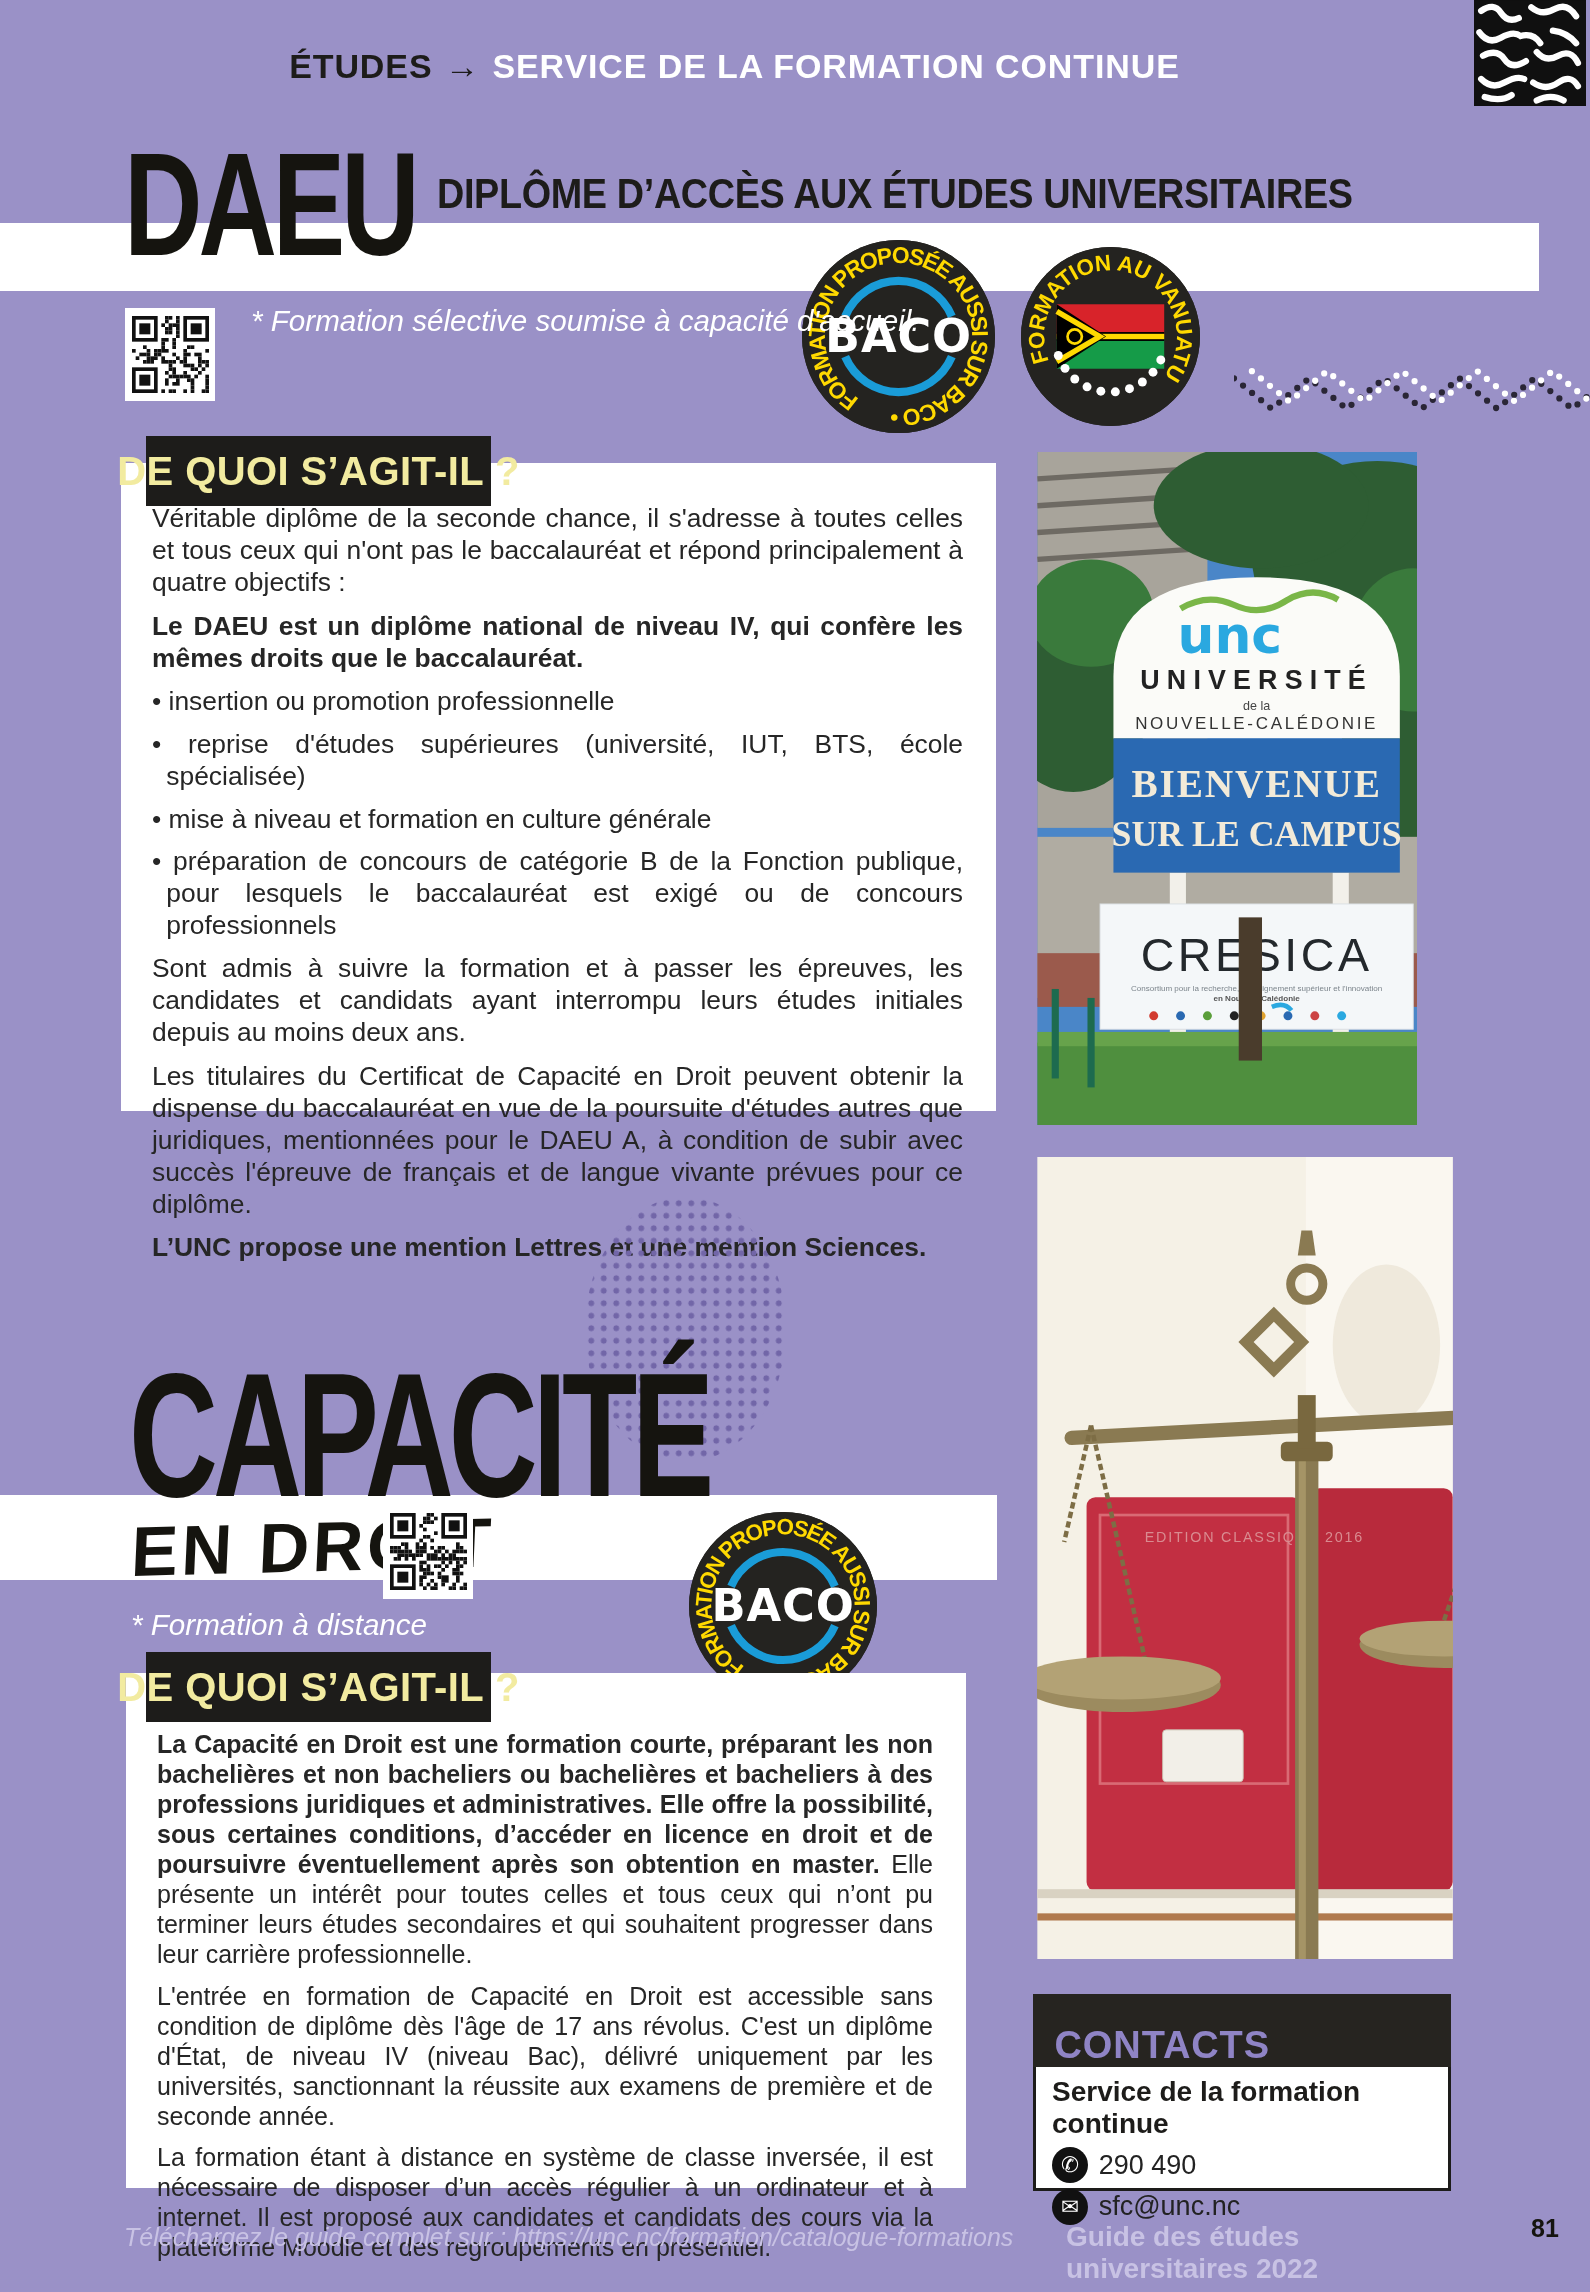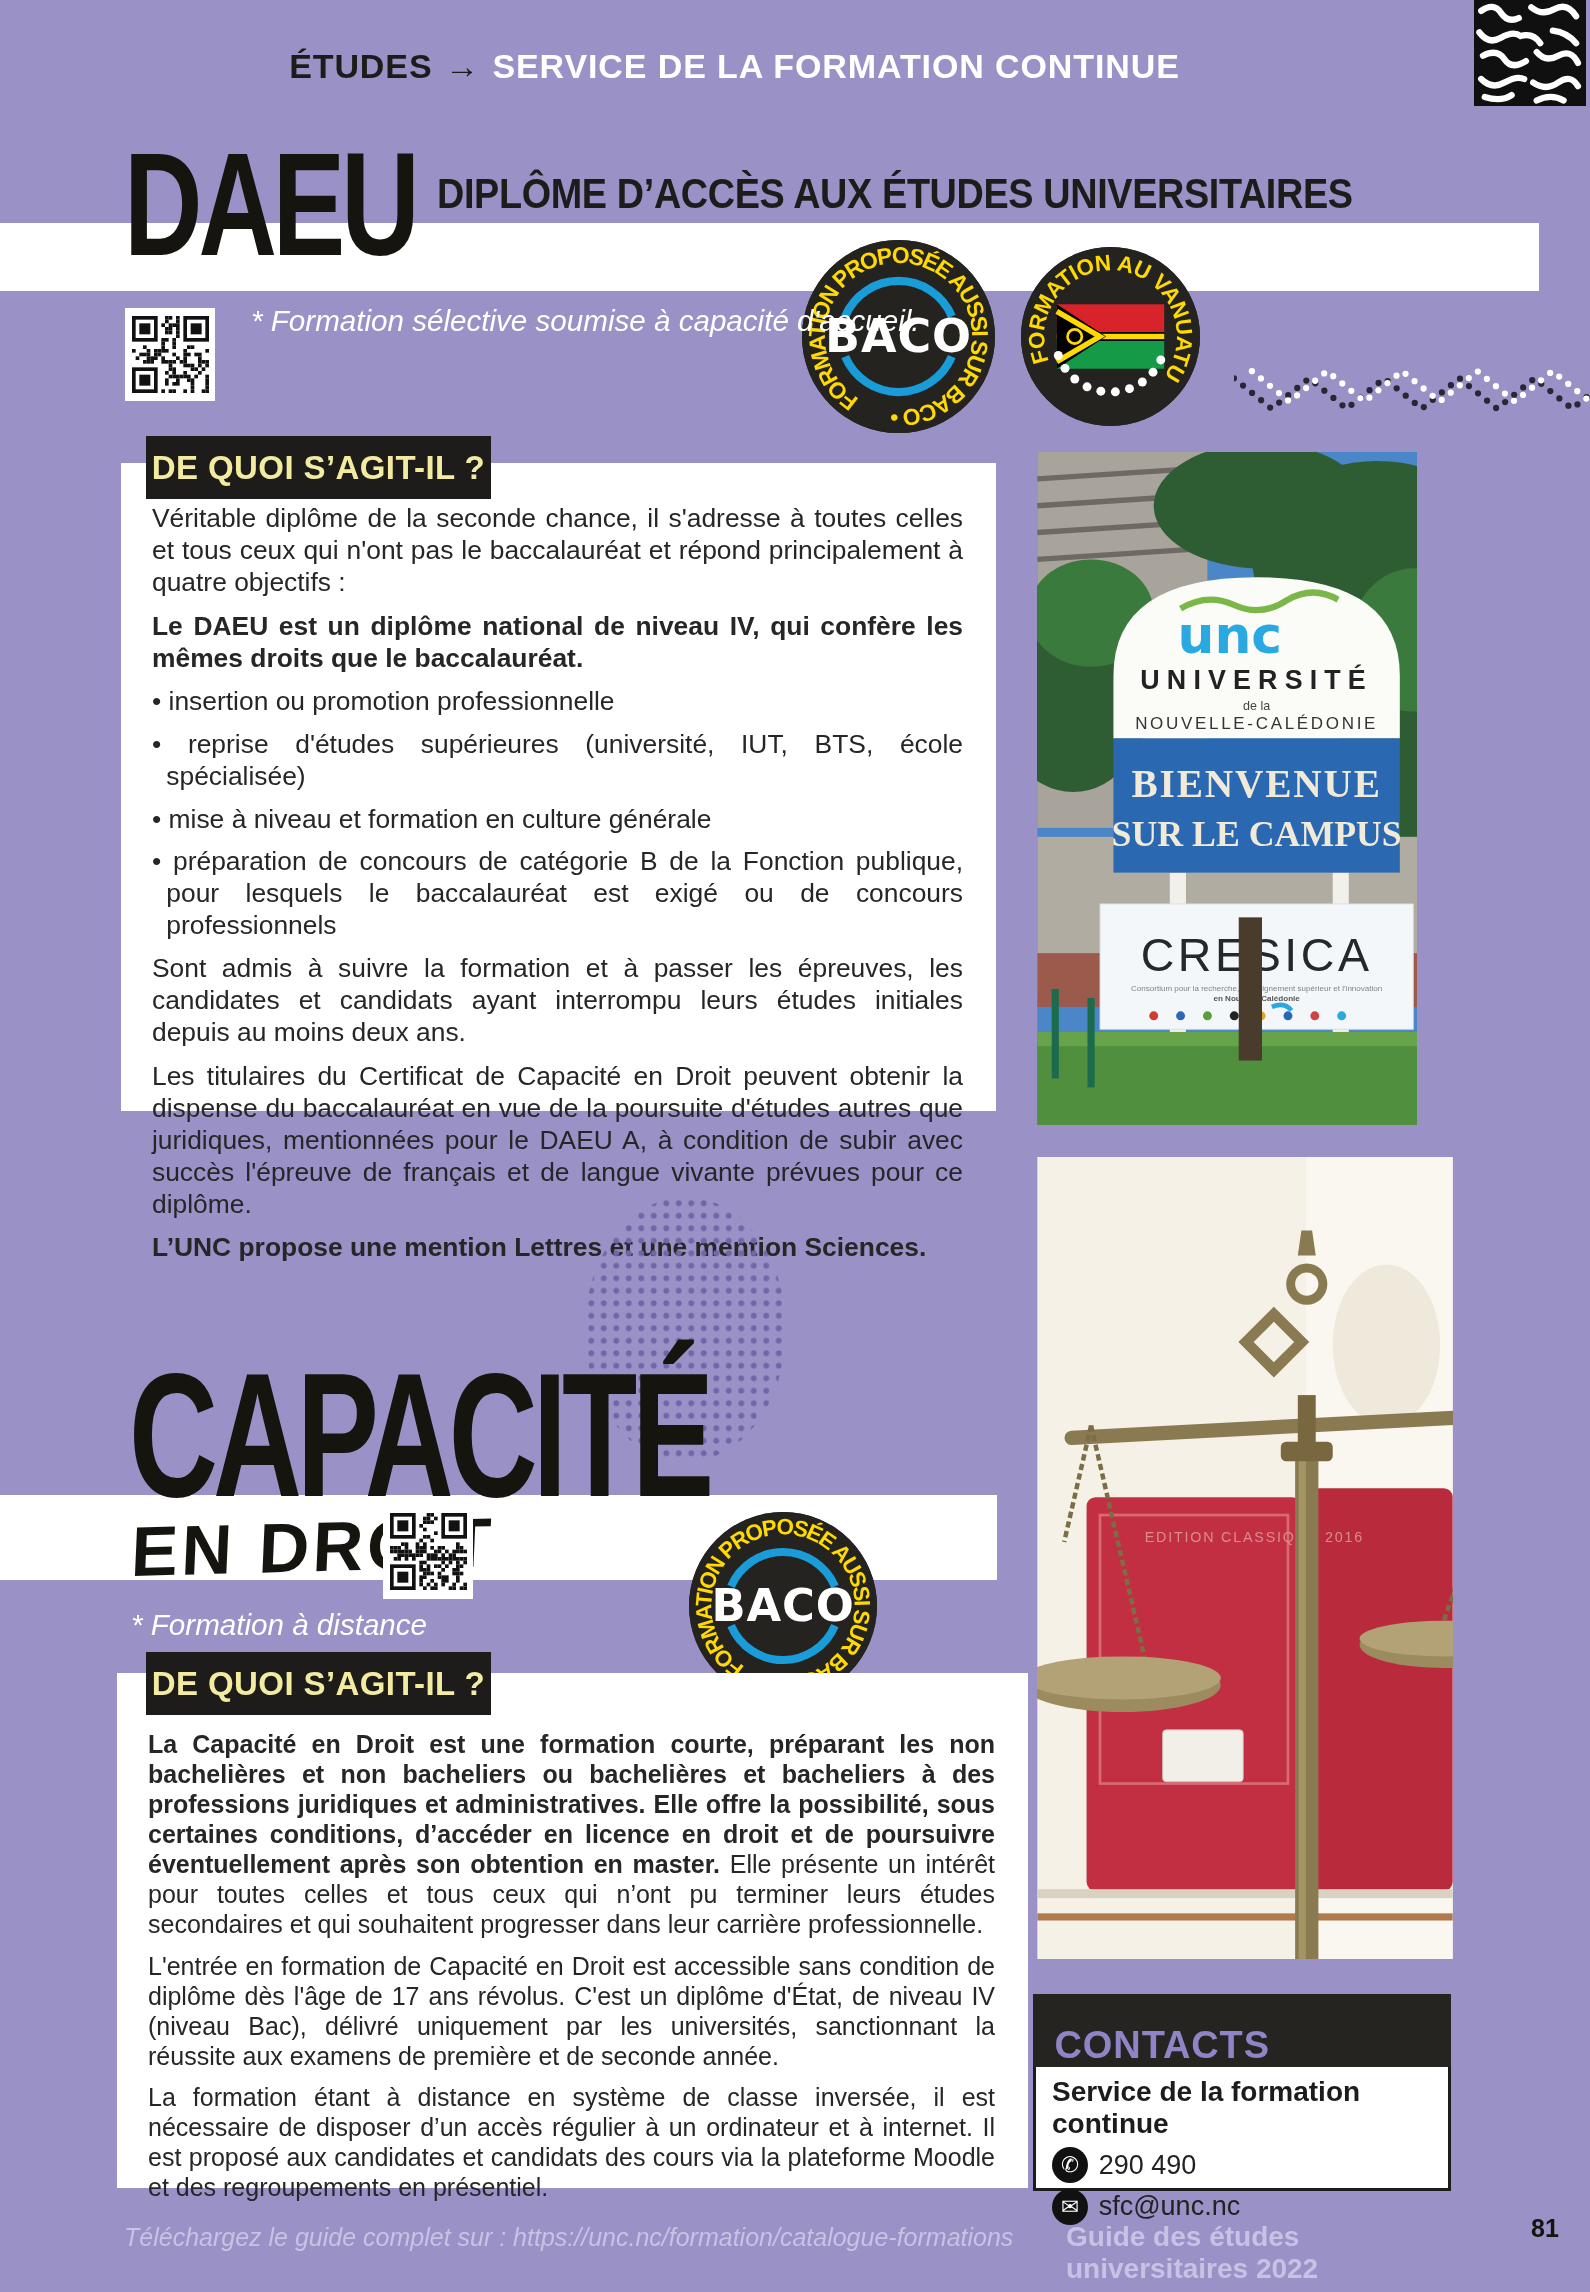--- a/index.html
+++ b/index.html
@@ -30,30 +30,30 @@
   .note1{left:251px;top:304px;}
   .note2{left:131px;top:1608px;}
 
   
   .qr-tile{background:#ffffff;display:flex;align-items:center;justify-content:center;}
   .qr1{left:125px;top:308px;width:90px;height:93px;}
   .qr2{left:383px;top:1504px;width:90px;height:95px;}
   .qr-tile svg{width:77px;height:77px;}
 
   
-  .section-label{background:#1d1c1a;color:#f2eba0;width:345px;height:63px;display:flex;
-                 align-items:center;justify-content:center;font-weight:bold;font-size:33px;
+  .section-label{background:#1d1c1a;color:#f2eba0;width:345px;height:70px;display:flex;
+                 align-items:center;justify-content:center;font-weight:bold;font-size:40px;
                  letter-spacing:0.4px;white-space:nowrap;}
   .label1{left:146px;top:436px;}
   .label2{left:146px;top:1652px;}
 
   
   .content-box{background:#ffffff;}
   .box1{left:121px;top:463px;width:875px;height:648px;}
-  .box2{left:117px;top:1673px;width:911px;height:515px;}
+  .box2{left:126px;top:1673px;width:840px;height:515px;}
   .box-inner{position:absolute;left:31px;right:33px;top:39px;text-align:justify;color:#262626;}
   .box1 .box-inner{font-size:26.4px;line-height:32px;}
   .box2 .box-inner{font-size:25px;line-height:30px;top:56px;}
   .box-inner p{margin:0 0 11.6px 0;}
   .box-inner p.bullet{text-indent:-14.3px;padding-left:14.3px;margin-bottom:10.7px;}
   .box-inner p.bullet::before{content:"•\00a0";}
   b.lead{font-weight:bold;}
 
   
   .badge{border-radius:50%;background:#242320;}

